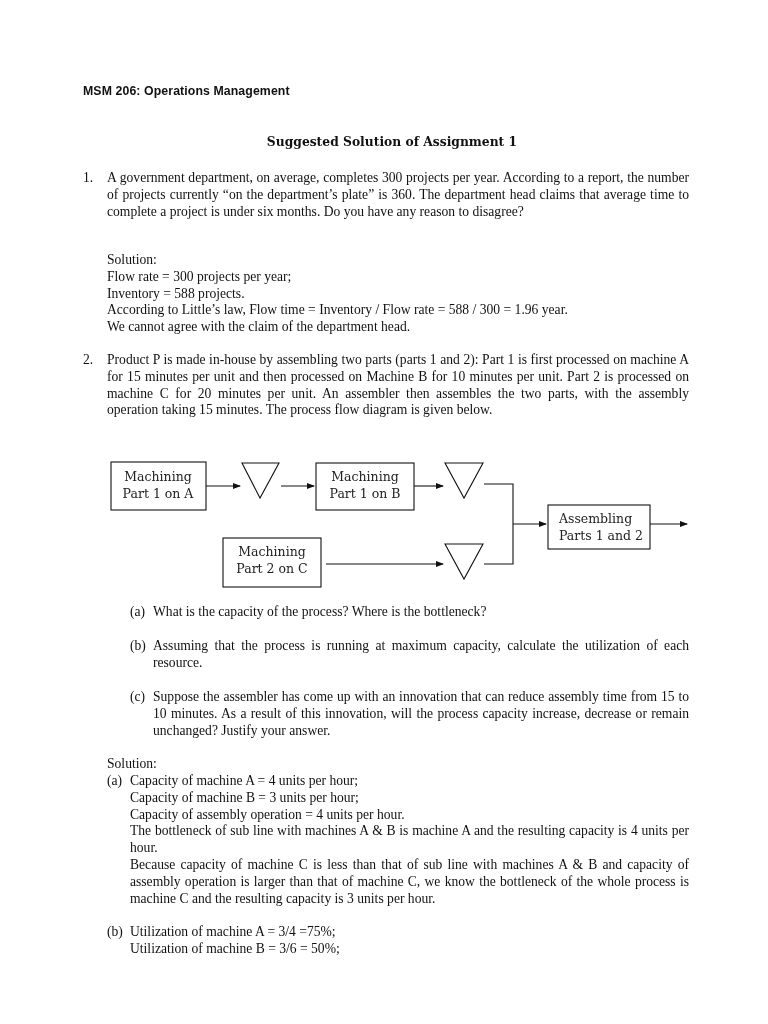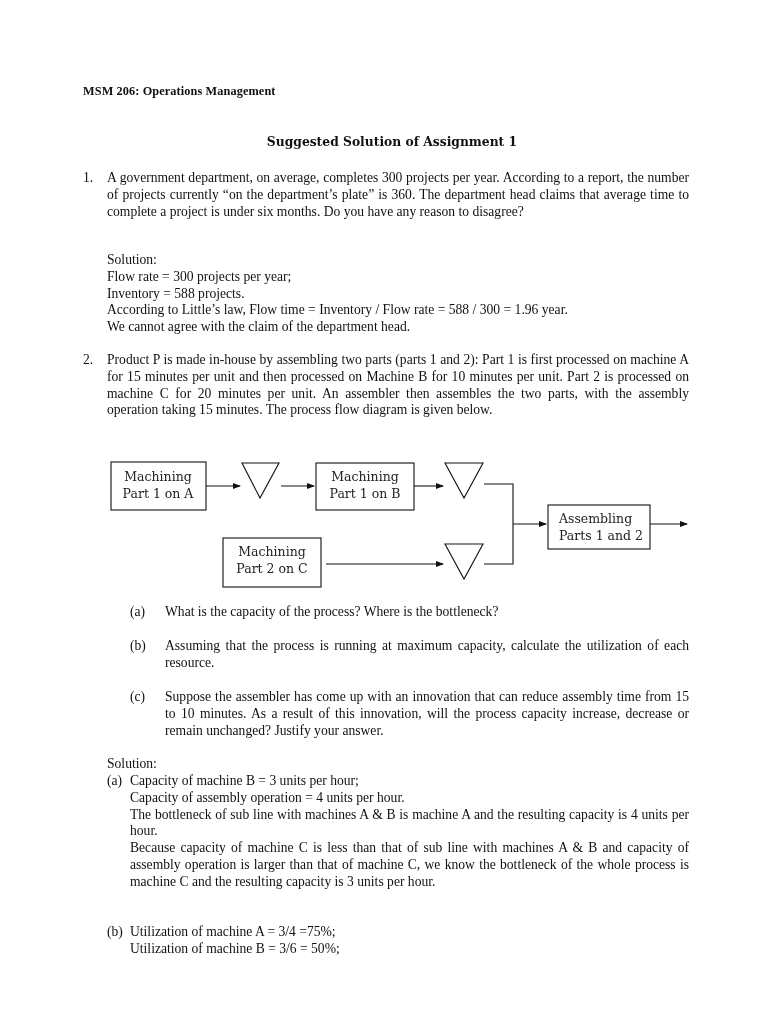--- a/index.html
+++ b/index.html
@@ -1,28 +1,28 @@
 <!DOCTYPE html>
 <html><head>
   <meta charset="utf-8">
   <style>
     html, body { margin: 0; padding: 0; background: #ffffff; }
     body { width: 768px; height: 1024px; position: relative; overflow: hidden; color: #111; }
     .page { position: absolute; left: 0; top: 0; width: 768px; height: 1024px; }
     .serif { font-family: "Liberation Serif", "DejaVu Serif", serif; font-size: 13.6px; line-height: 16.8px; }
-    .course-title { position: absolute; left: 83px; top: 84px; font-family: Liberation Serif, serif; font-weight: bold; font-size: 12.3px; letter-spacing: 0.1px; }
+    .course-title { position: absolute; left: 83px; top: 84px; font-family: Liberation Sans, sans-serif; font-weight: bold; font-size: 12.3px; letter-spacing: 0.1px; }
     .doc-title { position: absolute; left: 0; width: 768px; top: 134px; text-align: center; font-family: "DejaVu Serif", serif; font-weight: bold; font-size: 12.3px; padding-left: 16px; box-sizing: border-box; }
     .block { position: absolute; left: 83px; width: 606px; }
     .q-num { position: absolute; left: 0; top: 0; }
     .q-body { margin-left: 24px; text-align: justify; }
     .line { display: block; white-space: nowrap; }
     .just { text-align: justify; }
     .sub { position: absolute; left: 130px; width: 559px; }
     .sub .lbl { position: absolute; left: 0; top: 0; }
-    .sub .txt { margin-left: 35px; text-align: justify; }
+    .sub .txt { margin-left: 23px; text-align: justify; }
     .sol-item { position: absolute; left: 107px; width: 582px; }
     .sol-item .lbl { position: absolute; left: 0; top: 0; }
     .sol-item .txt { margin-left: 23px; }
     svg text { font-family: "DejaVu Serif", serif; font-size: 12.5px; fill: #222; }
   </style>
 </head>
 <body>
 
 <div class="page">
 
@@ -104,20 +104,21 @@
   <div class="sub serif" style="top:689px;">
     <span class="lbl">(c)</span>
     <div class="txt">Suppose the assembler has come up with an innovation that can reduce assembly time from 15 to 10 minutes.  As a result of this innovation, will the process capacity increase, decrease or remain unchanged?  Justify your answer.</div>
   </div>
 
   <div class="serif" style="position:absolute; left:107px; top:756px;">Solution:</div>
 
   <div class="sol-item serif" style="top:773px;">
     <span class="lbl">(a)</span>
     <div class="txt">
+      <span class="line">Capacity of machine A = 4 units per hour;</span>
       <span class="line">Capacity of machine B = 3 units per hour;</span>
       <span class="line">Capacity of assembly operation = 4 units per hour.</span>
       <div class="just">The bottleneck of sub line with machines A &amp; B is machine A and the resulting capacity is 4 units per hour.</div>
       <div class="just">Because capacity of machine C is less than that of sub line with machines A &amp; B and capacity of assembly operation is larger than that of machine C, we know the bottleneck of the whole process is machine C and the resulting capacity is 3 units per hour.</div>
     </div>
   </div>
 
   <div class="sol-item serif" style="top:924px;">
     <span class="lbl">(b)</span>
     <div class="txt">

